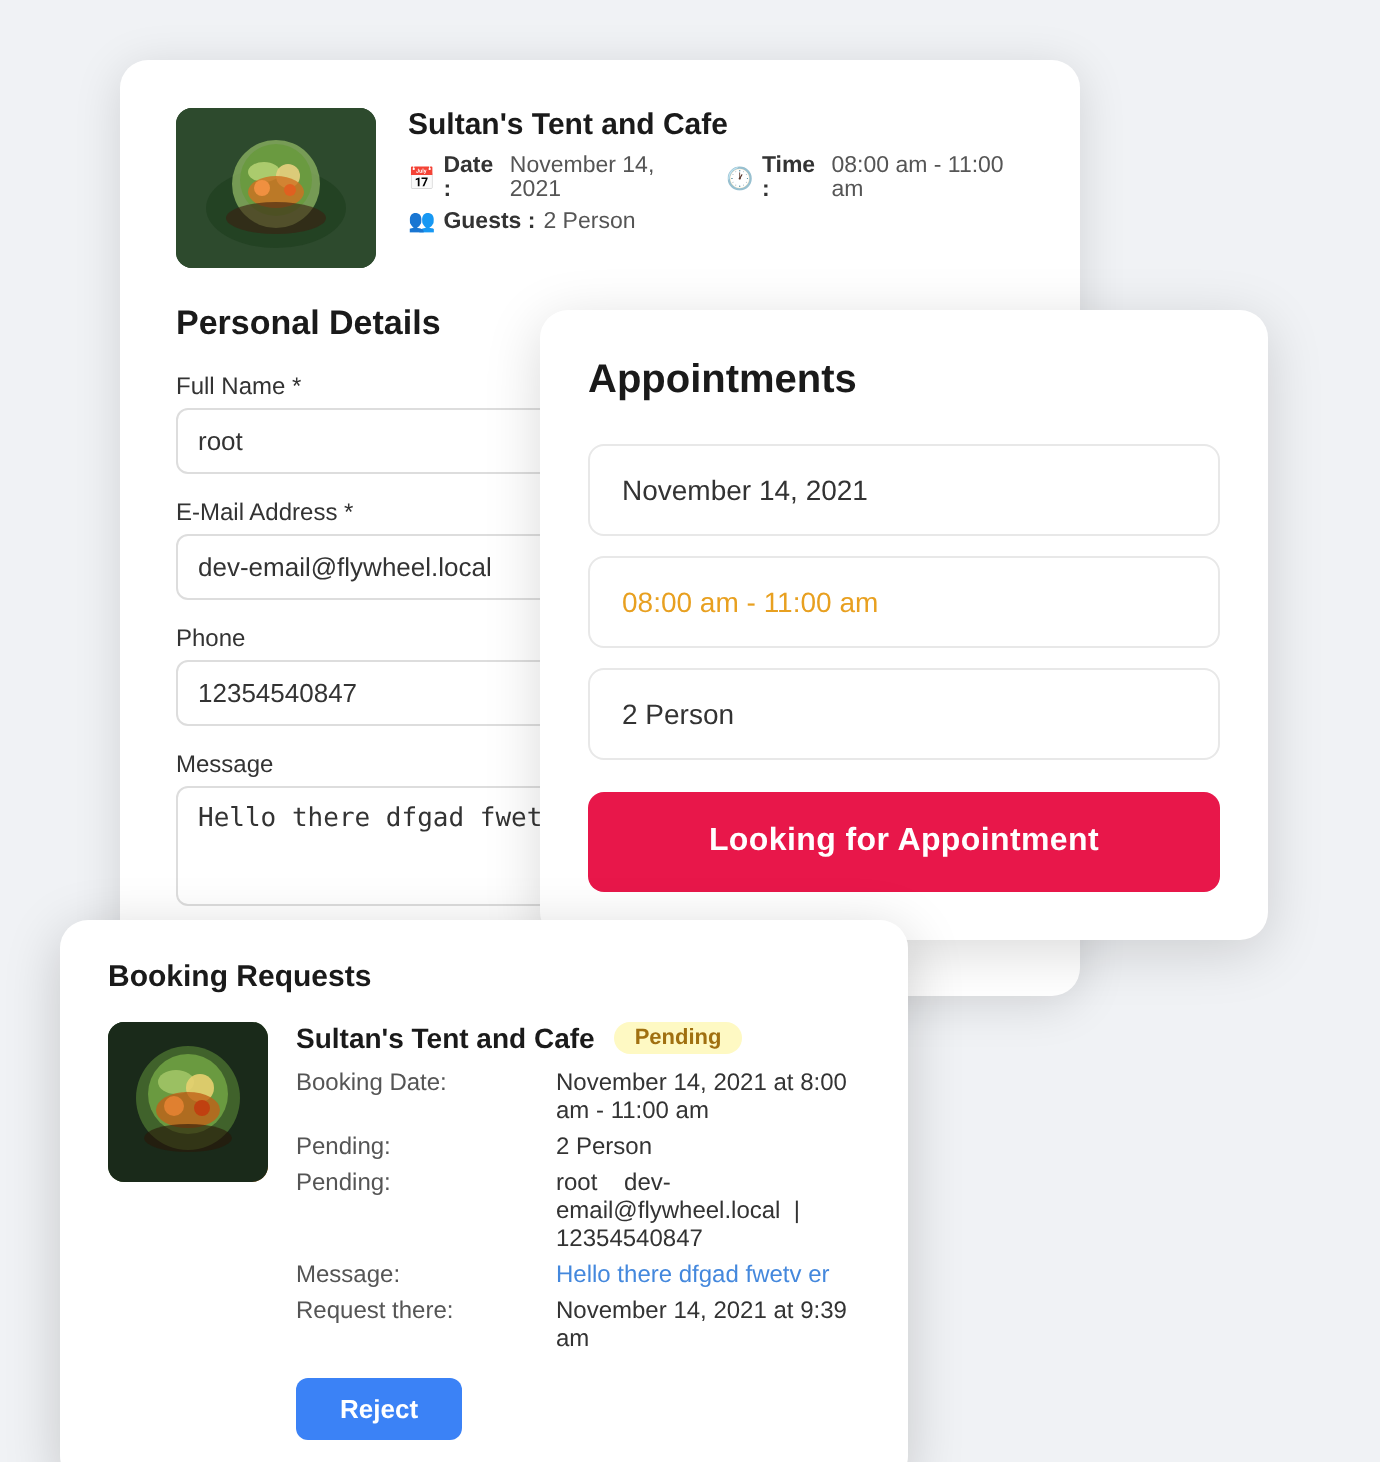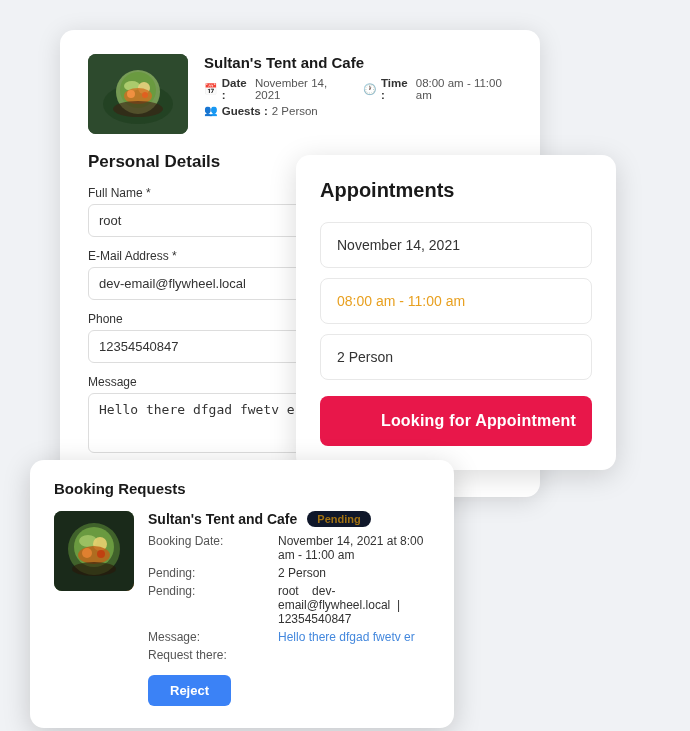--- a/index.html
+++ b/index.html
@@ -123,22 +123,22 @@
 
     textarea.form-input {
       resize: none;
       height: 60px;
     }
 
     
     .appointments-card {
       position: absolute;
       top: 155px;
-      left: 296px;
-      width: 320px;
+      left: 270px;
+      width: 364px;
       background: #fff;
       border-radius: 14px;
       box-shadow: 0 6px 28px rgba(0,0,0,0.15);
       padding: 24px 24px 24px;
       z-index: 2;
     }
 
     .appointments-title {
       font-size: 20px;
       font-weight: 600;
@@ -169,21 +169,20 @@
       background: #e8174a;
       color: #fff;
       border: none;
       border-radius: 8px;
       padding: 16px;
       font-size: 16px;
       font-weight: 600;
       cursor: pointer;
       margin-top: 6px;
       letter-spacing: 0.2px;
-      text-align: right;
     }
 
     
     .booking-requests-card {
       position: absolute;
       top: 460px;
       left: 30px;
       width: 424px;
       background: #fff;
       border-radius: 14px;
@@ -226,21 +225,21 @@
       margin-bottom: 6px;
     }
 
     .booking-item-name {
       font-size: 14px;
       font-weight: 700;
       color: #1a1a1a;
     }
 
     .status-badge {
-      background: #0f172a;
+      background: #fef9c3;
       color: #a07010;
       font-size: 11px;
       font-weight: 600;
       padding: 2px 10px;
       border-radius: 10px;
     }
 
     .booking-details {
       display: grid;
       grid-template-columns: 90px 1fr;
@@ -423,20 +422,21 @@
             &nbsp;&nbsp;
             <span class="link">dev-email@flywheel.local</span>
             &nbsp;|&nbsp;
             <span>12354540847</span>
           </span>
 
           <span class="detail-label">Message:</span>
           <span class="detail-value message-val">Hello there dfgad fwetv er</span>
 
           <span class="detail-label">Request there:</span>
+          <span class="detail-value">November 14, 2021 at 9:39 am</span>
         </div>
 
         <div class="action-buttons">
           <button class="reject-btn">Reject</button>
         </div>
       </div>
     </div>
   </div>
 
 </div>

